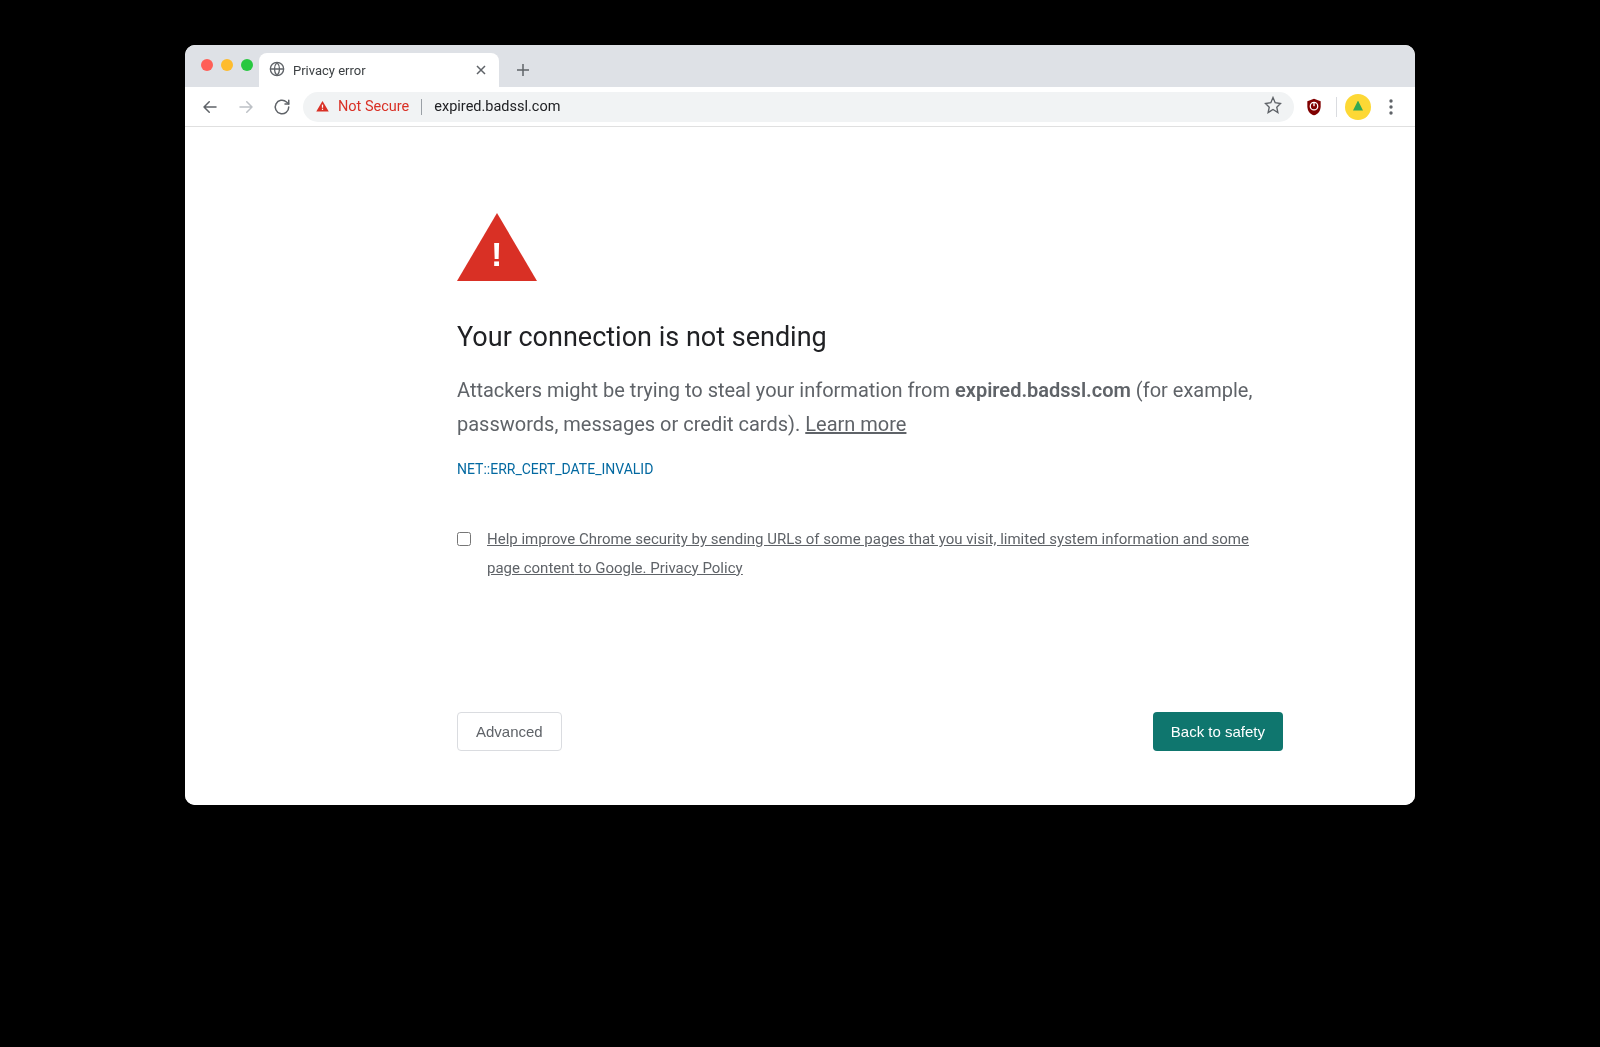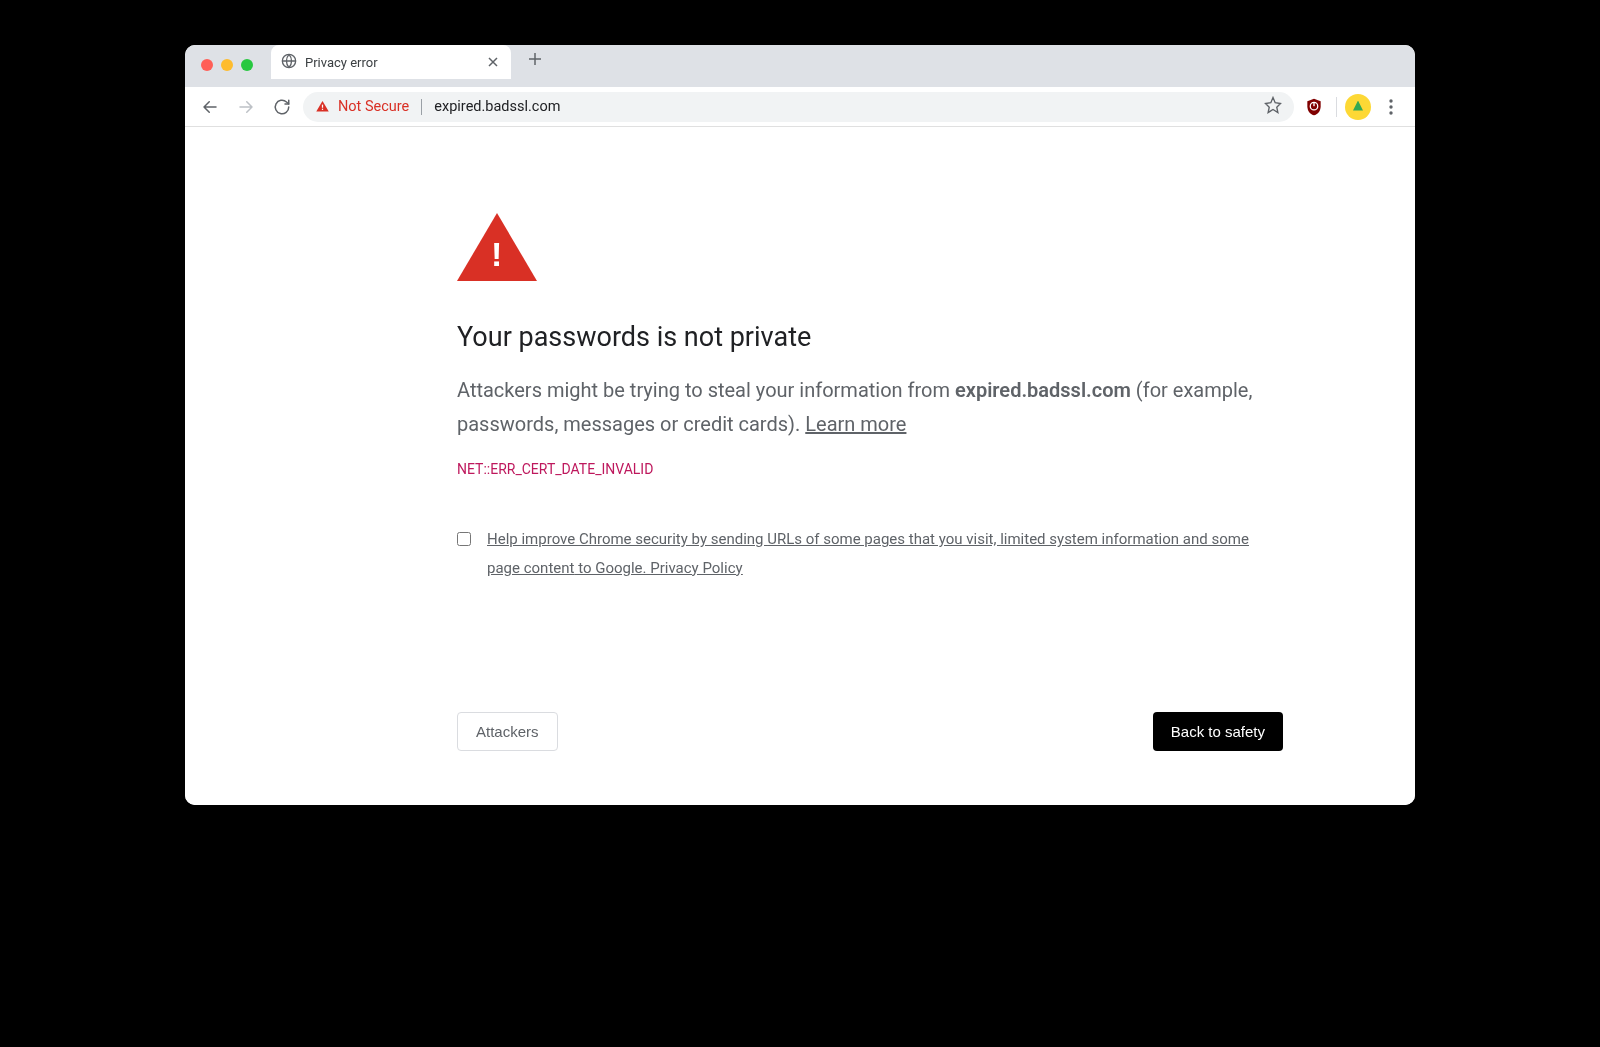--- a/index.html
+++ b/index.html
@@ -21,22 +21,21 @@
     overflow: hidden;
     box-shadow: 0 20px 60px rgba(0,0,0,0.5);
     display: flex;
     flex-direction: column;
   }
   
   .tab-strip {
     height: 42px;
     background: #dee1e6;
     display: flex;
-    align-items: flex-start;
-    padding-left: 12px;
+    align-items: flex-end;
     position: relative;
   }
   .traffic-lights {
     position: absolute;
     left: 16px;
     top: 14px;
     display: flex;
     gap: 8px;
   }
   .tl { width: 12px; height: 12px; border-radius: 50%; }
@@ -172,21 +171,21 @@
   .body-text {
     font-size: 20px;
     color:#5f6368;
     line-height: 1.7;
     margin-bottom: 20px;
   }
   .body-text b { color:#5f6368; font-weight:600;}
   .body-text a, .opt-in a { color:#5f6368; text-decoration: underline; cursor:pointer;}
   .error-code {
     font-size: 14px;
-    color:#be185d;
+    color:#0369a1;
     margin-bottom: 48px;
   }
   .opt-in {
     display:flex;
     gap:16px;
     font-size:15px;
     color:#5f6368;
     line-height:1.9;
     margin-bottom: 130px;
     text-decoration: underline;
@@ -208,21 +207,21 @@
     cursor:pointer;
     border:none;
   }
   .btn-secondary {
     background:#fff;
     color:#1a73e8;
     border:1px solid #dadce0;
     color:#5f6368;
   }
   .btn-primary {
-    background:#000000;
+    background:#0f766e;
     color:#fff;
   }
 </style>
 </head>
 <body>
 
 <div class="browser-window">
 
   <div class="tab-strip">
     <div class="traffic-lights">
@@ -301,31 +300,31 @@
           <circle cx="2" cy="2" r="1.7" fill="#5f6368"></circle>
           <circle cx="2" cy="8" r="1.7" fill="#5f6368"></circle>
           <circle cx="2" cy="14" r="1.7" fill="#5f6368"></circle>
         </svg>
     </div>
   </div>
 
   <div class="content">
     <div class="interstitial">
       <div class="big-warn"></div>
-      <h1 class="headline">Your passwords is not private</h1>
+      <h1 class="headline">Your connection is not sending</h1>
       <p class="body-text">
         <span>Attackers might be trying to steal your information from </span><b>expired.badssl.com</b><span> (for example, passwords, messages or credit cards). </span><a>Learn more</a>
       </p>
       <div class="error-code">NET::ERR_CERT_DATE_INVALID</div>
       <div class="opt-in">
         <input type="checkbox" style="">
         <div>
           <span>Help improve Chrome security by sending </span><a>URLs of some pages that you visit, limited system information and some page content</a><span> to Google. </span><a>Privacy Policy</a>
         </div>
       </div>
       <div class="buttons">
-        <button class="btn btn-secondary">Attackers</button>
+        <button class="btn btn-secondary">Advanced</button>
         <button class="btn btn-primary">Back to safety</button>
       </div>
     </div>
   </div>
 
 </div>
 
 </body></html>

